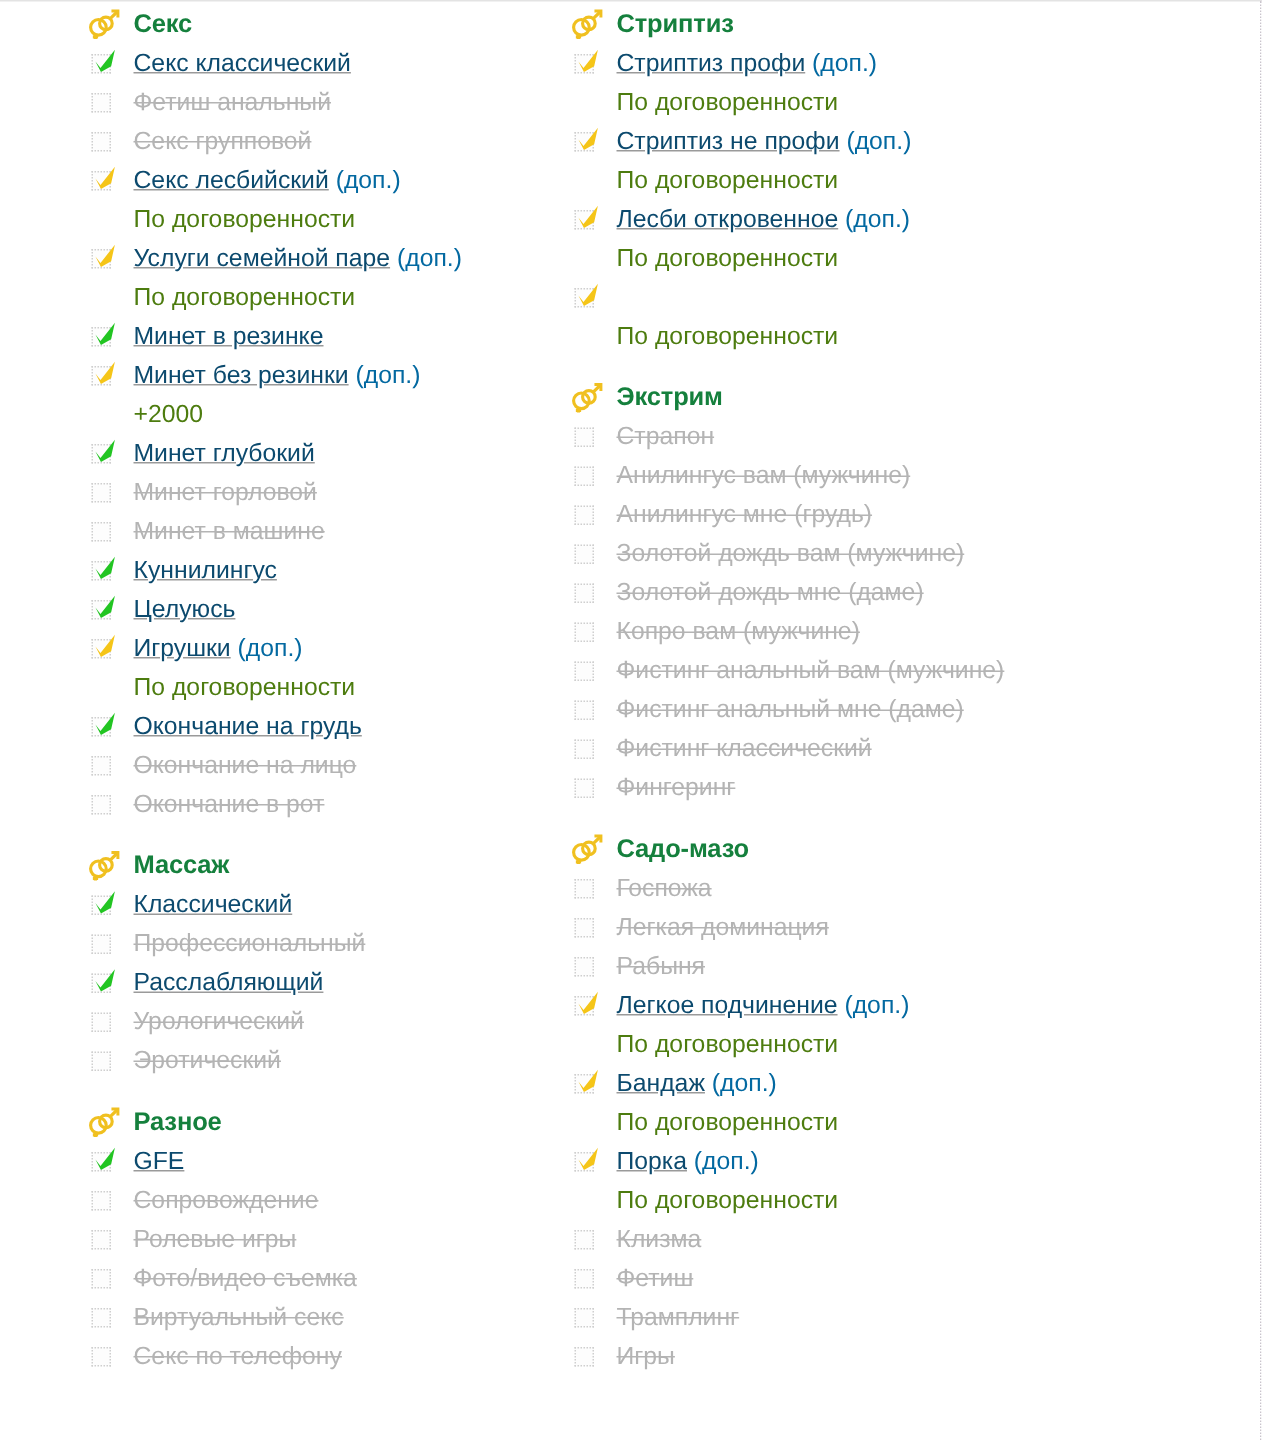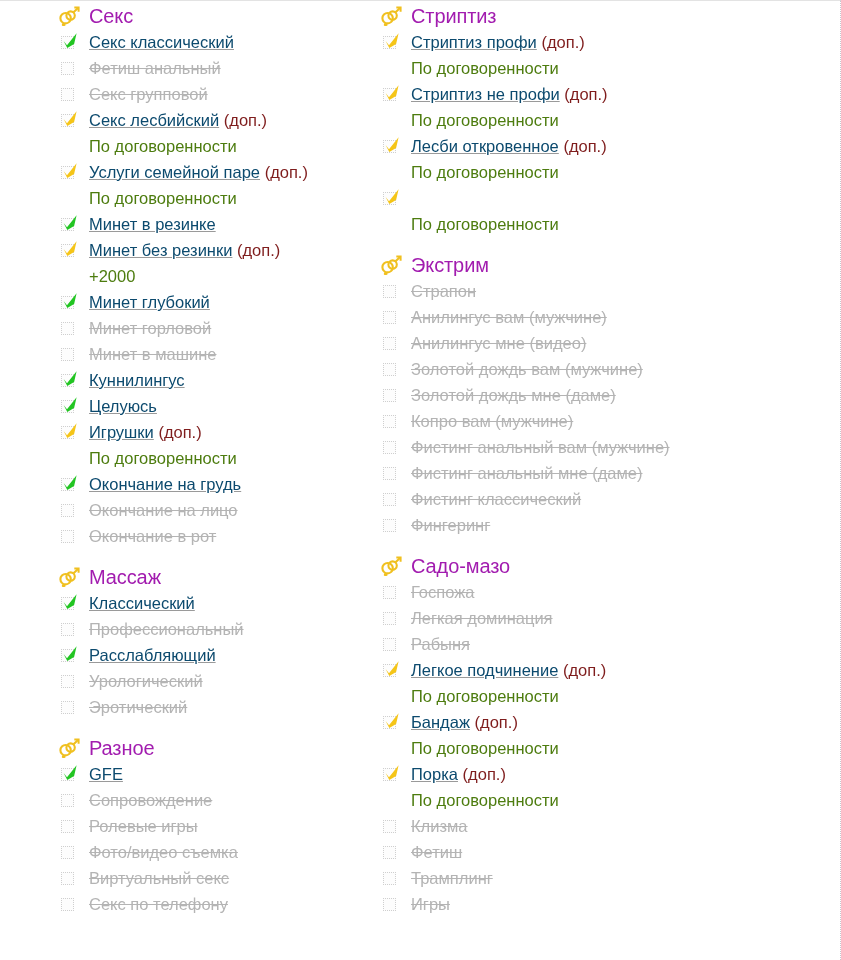--- a/index.html
+++ b/index.html
@@ -34,23 +34,23 @@
     align-items: center;
     height: 26px;
     margin-bottom: 1px;
   }
   .sec-ico {
     width: 24px; height: 22px;
     flex: 0 0 24px;
     display: flex; align-items: center; justify-content: flex-start;
   }
   .sec-title {
-    font-size: 20px;
-    font-weight: normal;
-    color: #a21caf;
+    font-size: 17px;
+    font-weight: bold;
+    color: #15803d;
     letter-spacing: -0.1px;
     padding-left: 7px;
     white-space: nowrap;
   }
 
   
   .item {
     display: flex;
     align-items: flex-start;
     min-height: 26px;
@@ -74,21 +74,21 @@
     width: 18px; height: 18px;
     overflow: visible;
   }
   .lbl {
     padding-left: 7px;
     font-size: 16.5px;
     line-height: 25px;
     white-space: nowrap;
   }
   .lbl .nm { color: #0c4a6e; text-decoration: underline; text-decoration-color:#9a9a9a; }
-  .lbl .sfx { color: #7f1d1d; }
+  .lbl .sfx { color: #0369a1; }
 
   .item.off .lbl .nm {
     color: #b4b4b4;
     text-decoration: line-through;
     text-decoration-color: #b4b4b4;
   }
 
   .price {
     color: #4d7c0f;
     font-size: 16.5px;
@@ -438,21 +438,21 @@
           <div class="item off">
             <span class="cb">
               <span class="box"></span>
             </span>
             <span class="lbl"><span class="nm">Анилингус вам (мужчине)</span></span>
           </div>
           <div class="item off">
             <span class="cb">
               <span class="box"></span>
             </span>
-            <span class="lbl"><span class="nm">Анилингус мне (видео)</span></span>
+            <span class="lbl"><span class="nm">Анилингус мне (грудь)</span></span>
           </div>
           <div class="item off">
             <span class="cb">
               <span class="box"></span>
             </span>
             <span class="lbl"><span class="nm">Золотой дождь вам (мужчине)</span></span>
           </div>
           <div class="item off">
             <span class="cb">
               <span class="box"></span>

